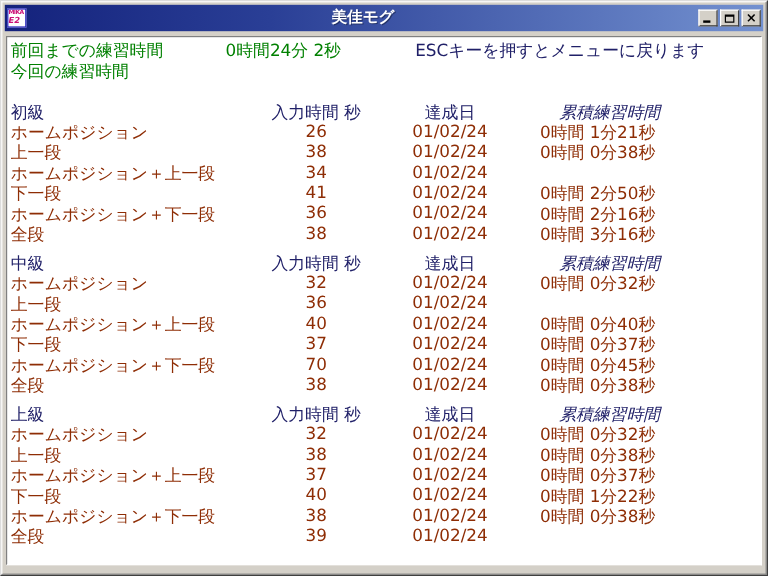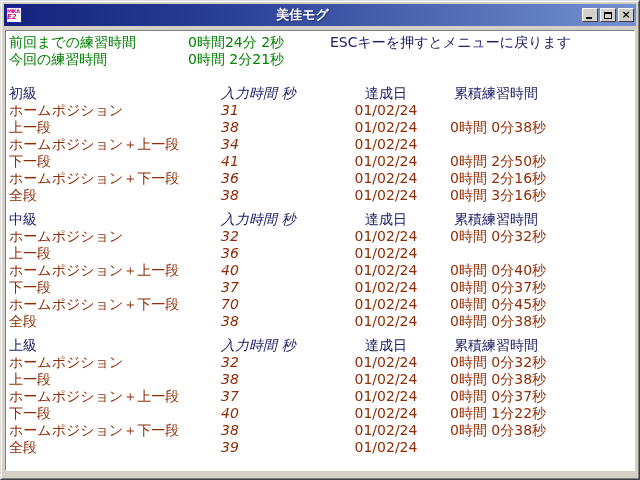--- a/index.html
+++ b/index.html
@@ -50,25 +50,25 @@
     border:1px solid; border-color:#808080 #ffffff #ffffff #808080;
     overflow:hidden;
     font-size:14px;
     padding-top:3px;
   }
   .line { position:relative; height:17px; white-space:pre;padding-left:44px; }
   .line span { position:absolute; top:0; white-space:pre; }
   
   .lab   { left:3px; }
   .val1  { left:182px; }
-  .esc   { left:324px;text-align:center; }
-  .sec   { left:215px; width:85px; text-align:left;font-style:italic; }
-  .datec { left:344px; width:72px; text-align:center; }
+  .esc   { left:340px;text-align:center; }
+  .sec   { left:215px; width:85px; text-align:center; }
+  .datec { left:333px; width:72px; text-align:center; }
   .cum   { left:444px; }
-  .cumh  { left:448px; }
+  .cumh  { left:460px;font-style:italic; }
   
   .green { color:#008000; }
   .navy  { color:#202068; }
   .brick { color:#8e2d05; }
   .table-block { margin-top:17px; }
   .section.gap { margin-top:7px; }
 </style>
 </head>
 <body>
 
@@ -95,27 +95,26 @@
   </div>
 
   <div class="client">
     <div class="line">
       <span class="lab green">前回までの練習時間</span>
       <span class="val1 green">0時間24分 2秒</span>
       <span class="esc navy">ESCキーを押すとメニューに戻ります</span>
     </div>
     <div class="line">
       <span class="lab green">今回の練習時間</span>
-      <span class="val1 green">0時間 2分21秒</span>
     </div>
 
     <div class="table-block" id="report-table">
         <div class="section">
           <div class="line"><span class="lab navy">初級</span><span class="sec navy">入力時間 秒</span><span class="datec navy">達成日</span><span class="cumh navy">累積練習時間</span></div>
-          <div class="line"><span class="lab brick">ホームポジション</span><span class="sec brick">31</span><span class="datec brick">01/02/24</span></div>
+          <div class="line"><span class="lab brick">ホームポジション</span><span class="sec brick">26</span><span class="datec brick">01/02/24</span><span class="cum brick">0時間 1分21秒</span></div>
           <div class="line"><span class="lab brick">上一段</span><span class="sec brick">38</span><span class="datec brick">01/02/24</span><span class="cum brick">0時間 0分38秒</span></div>
           <div class="line"><span class="lab brick">ホームポジション＋上一段</span><span class="sec brick">34</span><span class="datec brick">01/02/24</span></div>
           <div class="line"><span class="lab brick">下一段</span><span class="sec brick">41</span><span class="datec brick">01/02/24</span><span class="cum brick">0時間 2分50秒</span></div>
           <div class="line"><span class="lab brick">ホームポジション＋下一段</span><span class="sec brick">36</span><span class="datec brick">01/02/24</span><span class="cum brick">0時間 2分16秒</span></div>
           <div class="line"><span class="lab brick">全段</span><span class="sec brick">38</span><span class="datec brick">01/02/24</span><span class="cum brick">0時間 3分16秒</span></div>
         </div>
         <div class="section gap">
           <div class="line"><span class="lab navy">中級</span><span class="sec navy">入力時間 秒</span><span class="datec navy">達成日</span><span class="cumh navy">累積練習時間</span></div>
           <div class="line"><span class="lab brick">ホームポジション</span><span class="sec brick">32</span><span class="datec brick">01/02/24</span><span class="cum brick">0時間 0分32秒</span></div>
           <div class="line"><span class="lab brick">上一段</span><span class="sec brick">36</span><span class="datec brick">01/02/24</span></div>

